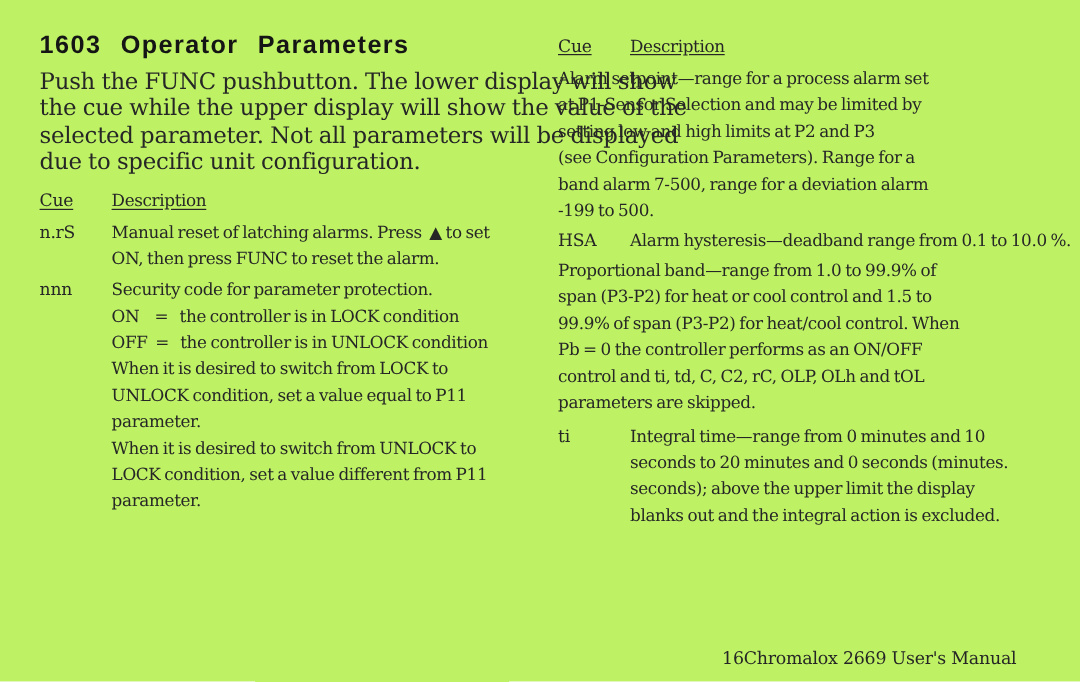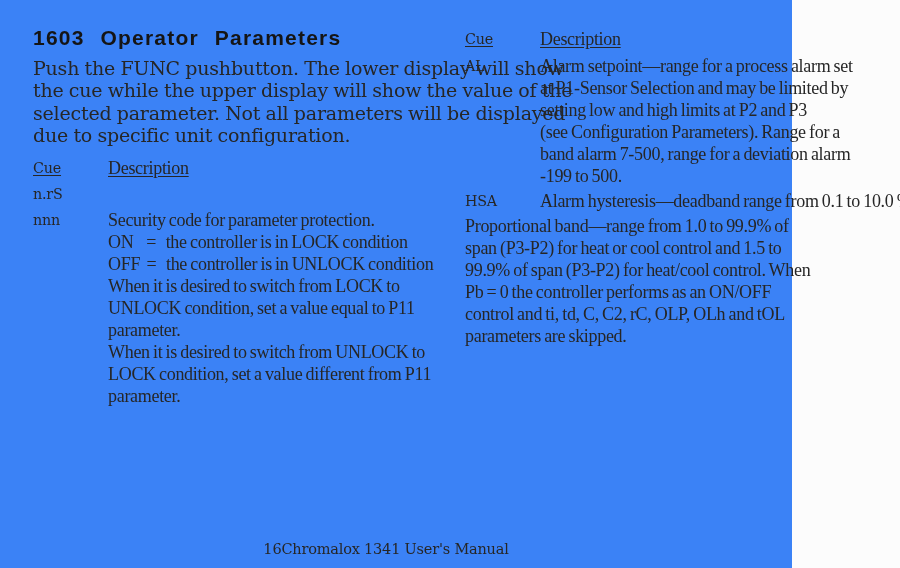--- a/index.html
+++ b/index.html
@@ -5,23 +5,23 @@
   html, body {
     margin: 0;
     padding: 0;
     width: 900px;
     height: 568px;
     background: #fcfcfc;
     overflow: hidden;
   }
   .page {
     position: relative;
-    width: 792px;
+    width: 900px;
     height: 568px;
-    background: #3b82f6;
+    background: #bef264;
     color: #262626;
     font-family: "DejaVu Serif", "Liberation Serif", serif;
   }
   .col-left {
     position: absolute;
     left: 33px;
     top: 26px;
     width: 402px;
   }
   .col-right {
@@ -46,49 +46,47 @@
     line-height: 22.4px;
     letter-spacing: -0.2px;
     word-spacing: -0.5px;
     white-space: pre;
   }
   .ptable { width: 100%; }
   .prow {
     display: grid;
     grid-template-columns: 60px 1fr;
     margin-bottom: 3px;
-    gap: 15px;
   }
   .col-left .prow { margin-bottom: 4px; }
   .phead { margin-bottom: 5px; }
   .cue {
     font-size: 14.3px;
     line-height: 22px;
     letter-spacing: -0.2px;
     white-space: pre;
   }
   .desc {
-    font-size: 18px;
+    font-size: 14px;
     line-height: 22px;
     letter-spacing: -0.3px;
     word-spacing: -1px;
     white-space: pre;
-    font-family: Liberation Serif, serif;
   }
   .head-underline {
     text-decoration: underline;
     text-underline-offset: 2px;
   }
   .footer {
     position: absolute;
     left: 33px;
     right: 53px;
     top: 541px;
     display: flex;
-    justify-content: center;
+    justify-content: flex-end;
     font-size: 14.5px;
     letter-spacing: -0.2px;
     color: #262626;
   }
 </style>
 </head>
 <body>
 
 <div class="page">
 
@@ -99,20 +97,22 @@
 selected parameter. Not all parameters will be displayed
 due to specific unit configuration.</p>
 
     <div class="ptable">
       <div class="prow phead">
         <span class="cue head-underline">Cue</span>
         <span class="desc head-underline">Description</span>
       </div>
       <div class="prow">
         <span class="cue">n.rS</span>
+        <span class="desc">Manual reset of latching alarms. Press  ▲ to set
+ON, then press FUNC to reset the alarm.</span>
       </div>
       <div class="prow">
         <span class="cue">nnn</span>
         <span class="desc">Security code for parameter protection.
 ON    =   the controller is in LOCK condition
 OFF  =   the controller is in UNLOCK condition
 When it is desired to switch from LOCK to
 UNLOCK condition, set a value equal to P11
 parameter.
 When it is desired to switch from UNLOCK to
@@ -122,21 +122,20 @@
     </div>
   </div>
 
   <div class="col-right">
     <div class="ptable">
       <div class="prow phead">
         <span class="cue head-underline">Cue</span>
         <span class="desc head-underline">Description</span>
       </div>
       <div class="prow">
-        <span class="cue">AL</span>
         <span class="desc">Alarm setpoint—range for a process alarm set
 at P1-Sensor Selection and may be limited by
 setting low and high limits at P2 and P3
 (see Configuration Parameters). Range for a
 band alarm 7-500, range for a deviation alarm
 -199 to 500.</span>
       </div>
       <div class="prow">
         <span class="cue">HSA</span>
         <span class="desc">Alarm hysteresis—deadband range from 0.1 to 10.0 %.</span>
@@ -144,21 +143,28 @@
       <div class="prow">
         <span class="desc">Proportional band—range from 1.0 to 99.9% of
 span (P3-P2) for heat or cool control and 1.5 to
 99.9% of span (P3-P2) for heat/cool control. When
 Pb = 0 the controller performs as an ON/OFF
 control and ti, td, C, C2, rC, OLP, OLh and tOL
 parameters are skipped.</span>
       </div>
       <div class="prow">
       </div>
+      <div class="prow">
+        <span class="cue">ti</span>
+        <span class="desc">Integral time—range from 0 minutes and 10
+seconds to 20 minutes and 0 seconds (minutes.
+seconds); above the upper limit the display
+blanks out and the integral action is excluded.</span>
+      </div>
     </div>
   </div>
 
   <div class="footer">
     <span>16</span>
-    <span>Chromalox 1341 User's Manual</span>
+    <span>Chromalox 2669 User's Manual</span>
   </div>
 
 </div>
 
 </body></html>

